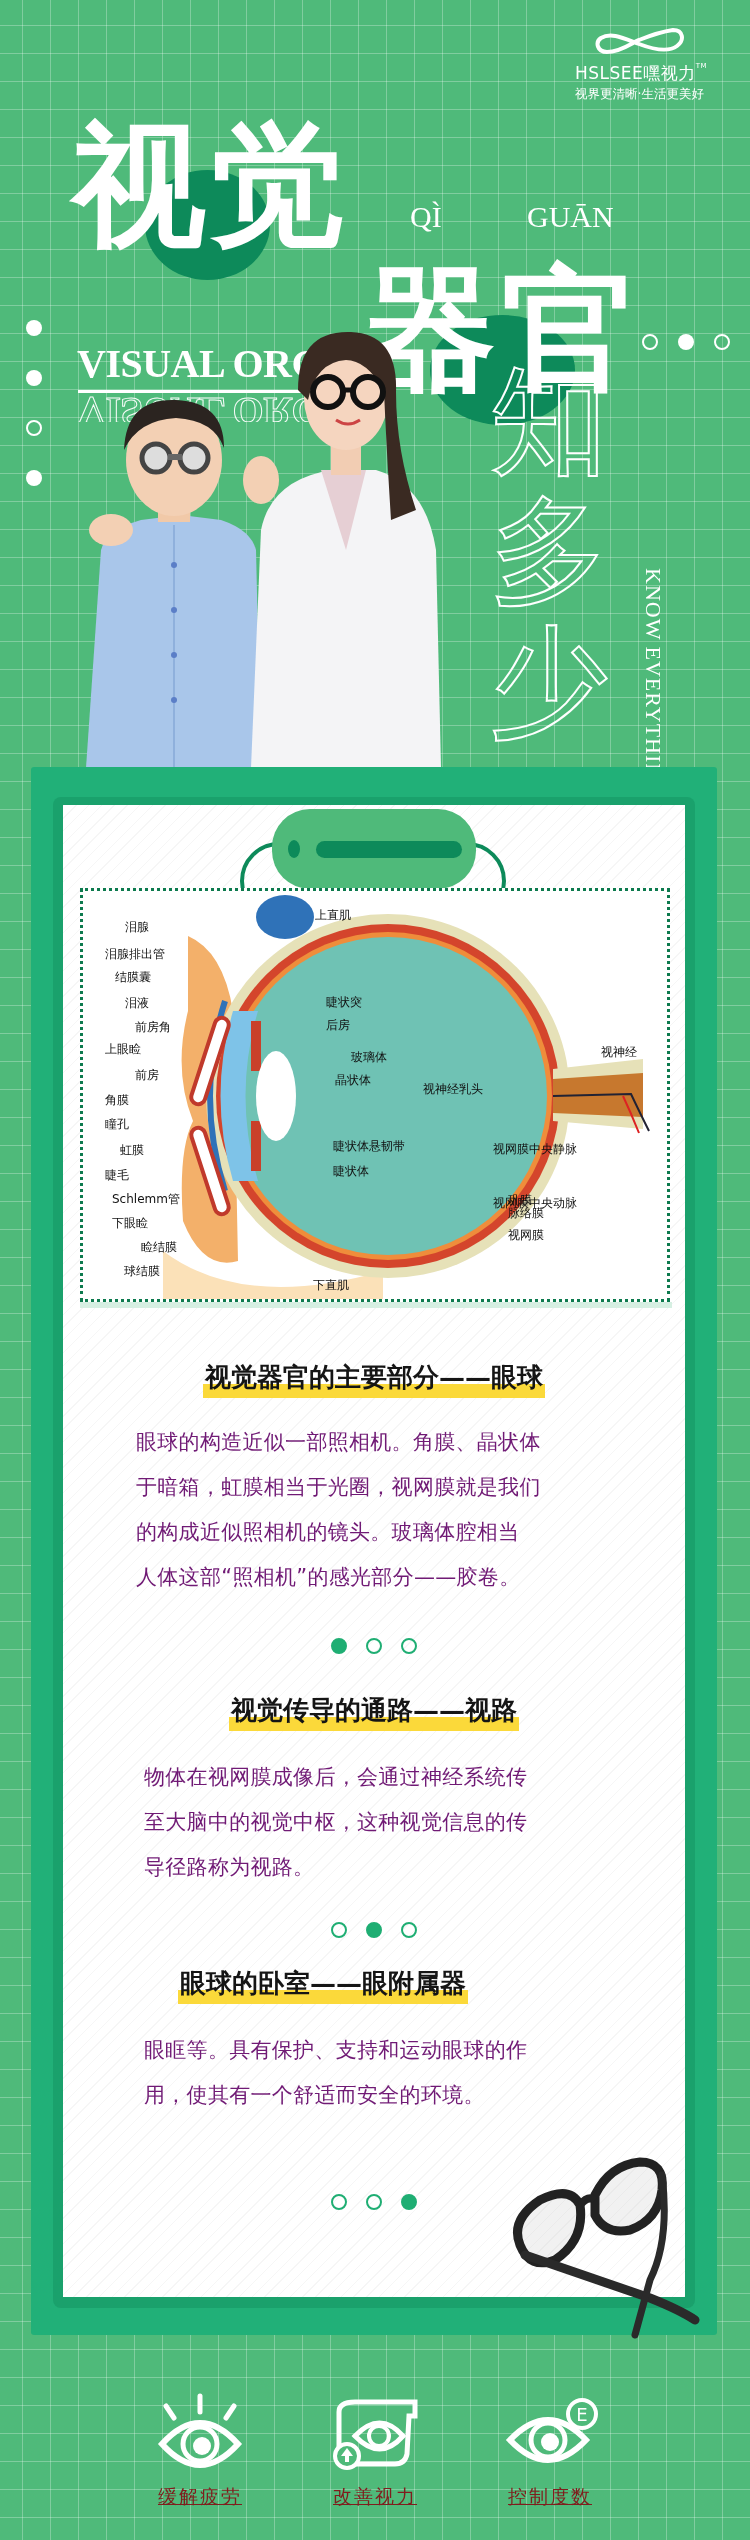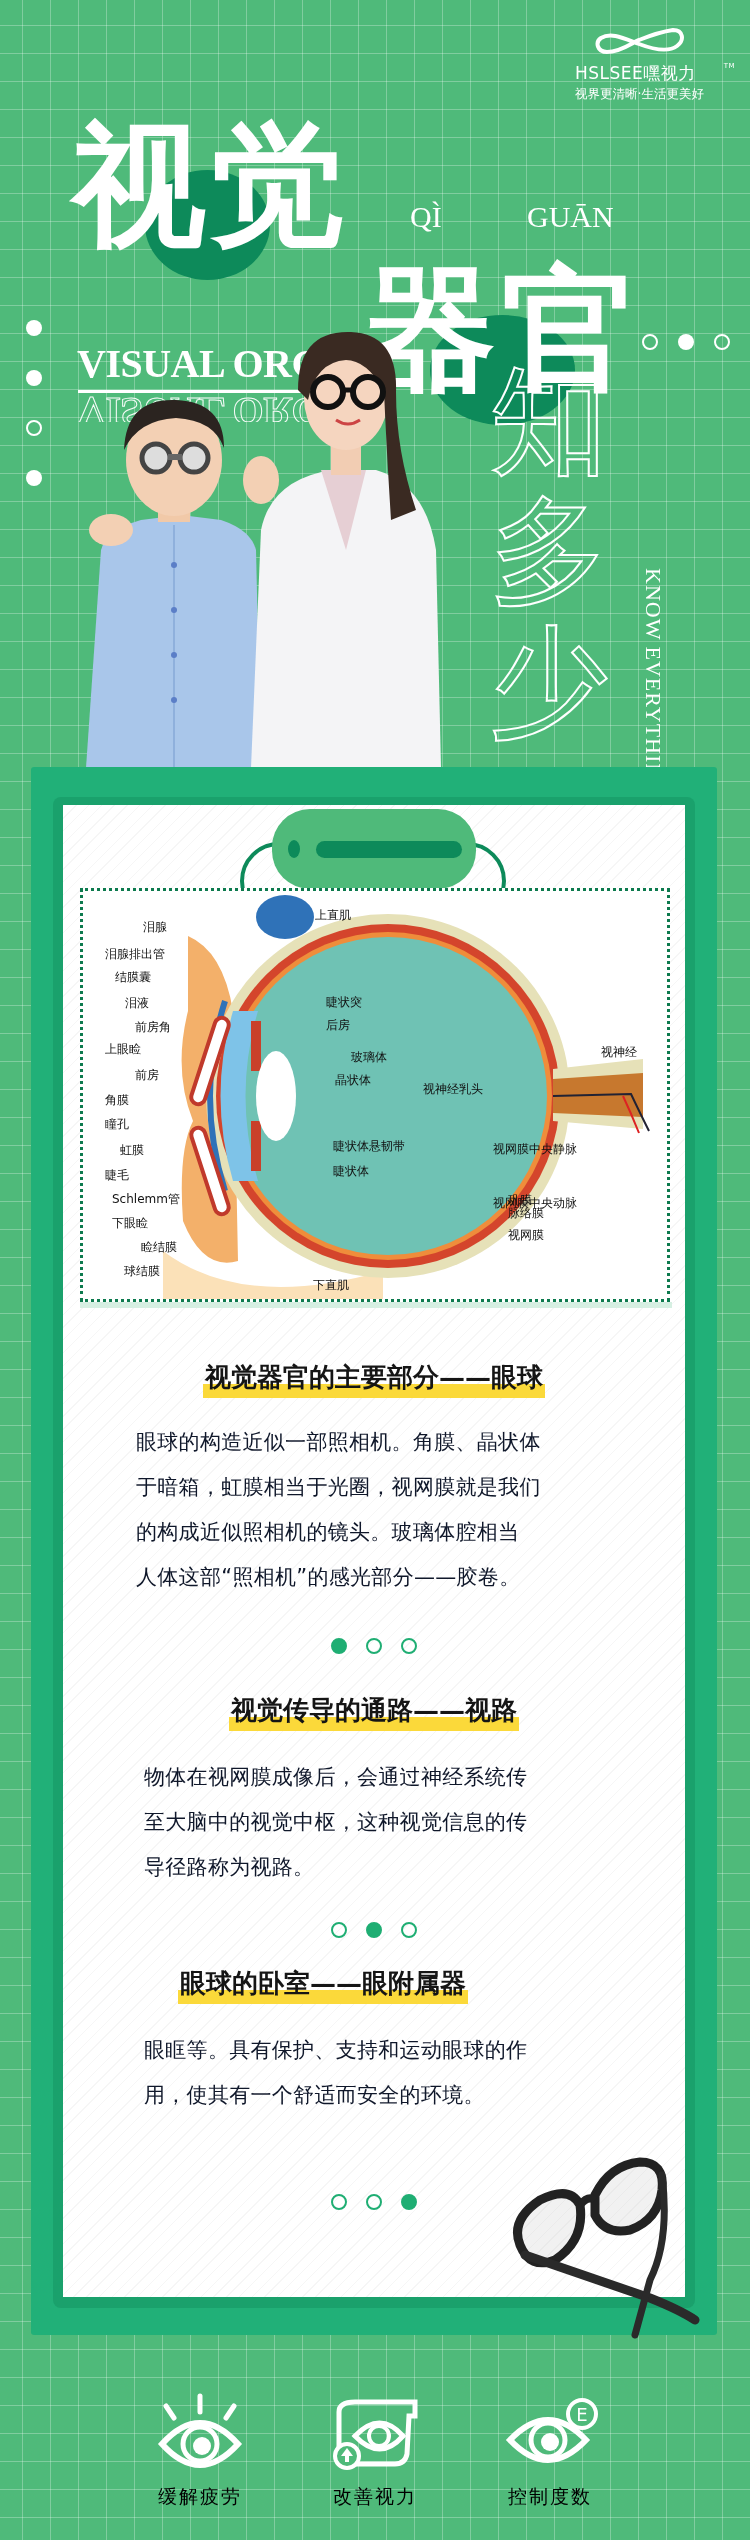--- a/index.html
+++ b/index.html
@@ -13,21 +13,21 @@
       linear-gradient(90deg, rgba(255,255,255,0.28) 1px, transparent 1px);
     background-size: 28px 28px;
     background-position: 22px 25px;
   }
   .abs { position: absolute; }
 
   
   .logo { left: 575px; top: 28px; width: 170px; text-align: left; }
   .logo svg { display: block; margin-left: 18px; }
   .logo-brand { color: #fff; font-family: "DejaVu Sans", sans-serif; font-size: 17px; letter-spacing: 0.5px; margin-top: 4px; white-space: nowrap; }
-  .logo-brand sup { font-size: 7px; vertical-align: top; margin-left: 28px; }
+  .logo-brand sup { font-size: 7px; vertical-align: top; }
   .logo-slogan { color: #fff; font-size: 12.5px; margin-top: 1px; white-space: nowrap; }
 
   
   .blob { background: #0d8a5a; border-radius: 50%; }
   .title-big {
     color: #fff; font-family: "DejaVu Serif", "Liberation Serif", serif;
     font-weight: bold; line-height: 1; white-space: nowrap;
   }
   .pinyin { color: #fff; font-family: "Liberation Serif", "DejaVu Serif", serif; font-size: 30px; }
   .en-title {
@@ -78,30 +78,30 @@
   .sec-title {
     text-align: center; font-family: "DejaVu Serif", "Liberation Serif", serif;
     font-weight: bold; font-size: 26px; color: #151515; white-space: nowrap;
   }
   .sec-title span { position: relative; display: inline-block; padding: 0 2px; }
   .sec-title span::before {
     content: ""; position: absolute; left: 0; right: 0; bottom: -3px; height: 14px;
     background: #fbd93a; z-index: -1;
   }
   .sec-title span { z-index: 1; }
-  .sec-body { color: #0f172a; font-size: 21px; line-height: 45px; font-family: "DejaVu Sans", sans-serif; letter-spacing: 0.3px; }
+  .sec-body { color: #701a75; font-size: 21px; line-height: 45px; font-family: "DejaVu Sans", sans-serif; letter-spacing: 0.3px; }
   .pager { display: flex; gap: 19px; justify-content: center; }
   .pdot { width: 16px; height: 16px; border-radius: 50%; border: 2px solid #1fae73; background: transparent; }
   .pdot.on { background: #1fae73; }
 
   .glasses { left: 500px; top: 2150px; width: 210px; height: 190px; }
 
   
   .feature { width: 120px; text-align: center; }
-  .feature-label { color: #000000; font-size: 19px; letter-spacing: 2px; margin-top: 8px; white-space: nowrap; }
+  .feature-label { color: #7f1d1d; font-size: 19px; letter-spacing: 2px; margin-top: 8px; white-space: nowrap; text-decoration: underline; }
 </style>
 </head>
 <body>
 
 <div class="abs logo">
   <svg width="92" height="30" viewBox="0 0 92 30">
     <path d="M8 10 C2 14 4 24 14 24 C28 24 40 14 46 12 C56 8 66 4 80 2 C90 2 92 12 84 18 C76 24 62 22 46 16 C30 10 18 4 8 10 Z" fill="none" stroke="#fff" stroke-width="4"></path>
   </svg>
   <div class="logo-brand"><span>HSLSEE嘿视力</span><sup>TM</sup></div>
   <div class="logo-slogan">视界更清晰·生活更美好</div>
@@ -197,21 +197,21 @@
 
     <path d="M470 178 L560 168 L560 238 L470 230 Z" fill="#e6e1b8"></path>
     <path d="M470 188 L560 182 L560 226 L470 222 Z" fill="#c7782e"></path>
     <path d="M470 205 L548 203 Q556 220 566 240" stroke="#223" stroke-width="2" fill="none"></path>
     <path d="M540 205 Q548 222 556 242" stroke="#d22" stroke-width="2" fill="none"></path>
 
     <rect x="120" y="125" width="14" height="90" rx="7" fill="#fff" stroke="#c0392b" stroke-width="4" transform="rotate(18 127 170)"></rect>
     <rect x="120" y="235" width="14" height="90" rx="7" fill="#fff" stroke="#c0392b" stroke-width="4" transform="rotate(-18 127 280)"></rect>
   </svg>
 
-  <div class="dlabel" style="left:60px;top:30px;">泪腺</div>
+  <div class="dlabel" style="left:42px;top:30px;">泪腺</div>
   <div class="dlabel" style="left:22px;top:57px;">泪腺排出管</div>
   <div class="dlabel" style="left:32px;top:80px;">结膜囊</div>
   <div class="dlabel" style="left:42px;top:106px;">泪液</div>
   <div class="dlabel" style="left:52px;top:130px;">前房角</div>
   <div class="dlabel" style="left:22px;top:152px;">上眼睑</div>
   <div class="dlabel" style="left:52px;top:178px;">前房</div>
   <div class="dlabel" style="left:22px;top:203px;">角膜</div>
   <div class="dlabel" style="left:22px;top:227px;">瞳孔</div>
   <div class="dlabel" style="left:37px;top:253px;">虹膜</div>
   <div class="dlabel" style="left:22px;top:278px;">睫毛</div>

